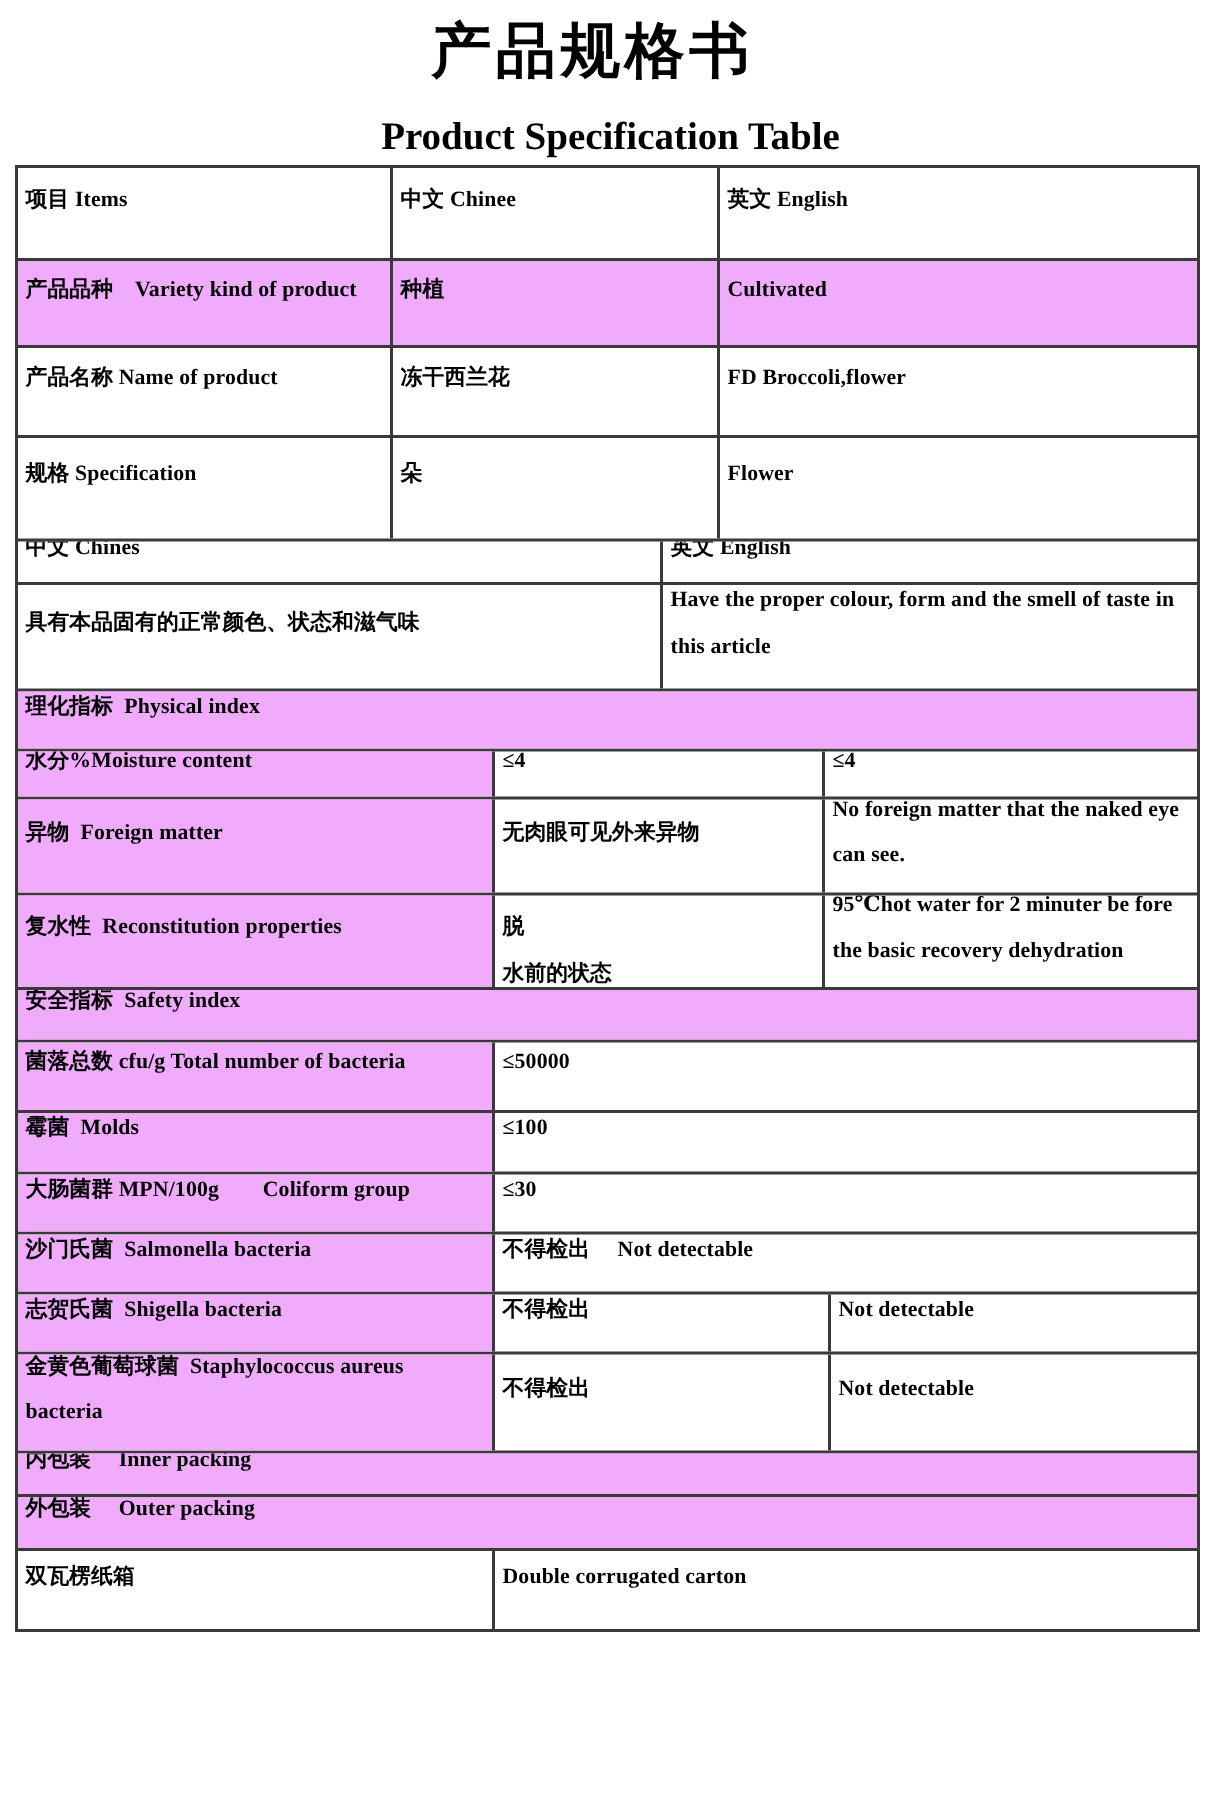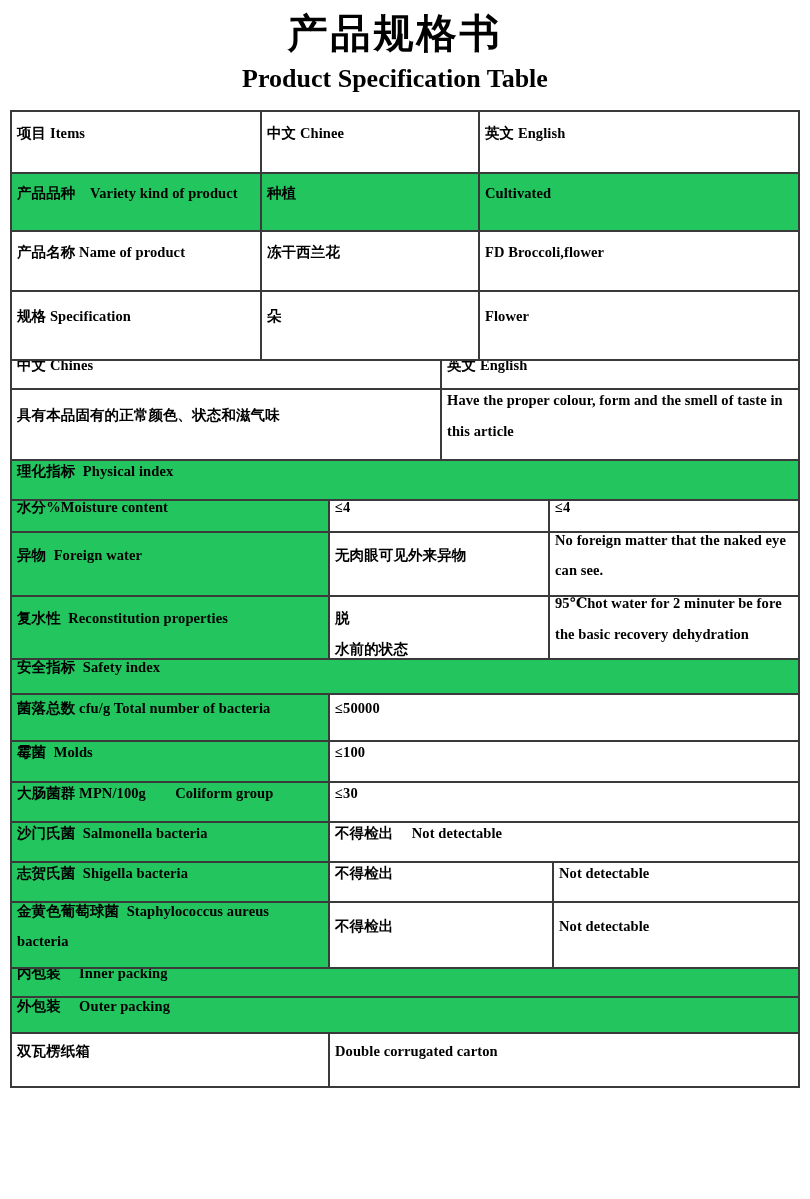--- a/index.html
+++ b/index.html
@@ -14,21 +14,21 @@
   .title-cn {
     position:absolute; left:0; top:6px; width:790px;
     text-align:center;
     font-size:40px; font-weight:bold; letter-spacing:3px;
     margin:0;
   }
   .title-en {
     position:absolute; left:0; top:64px; width:790px;
     text-align:center;
     font-size:26px; font-weight:bold;
-    margin:0;
+    margin:12px;
   }
   .tbl {
     position:absolute; left:10px; top:110px;
     width:790px;
     box-sizing:border-box;
     border:2px solid #3a3a3a;
     background:#ffffff;
   }
   .row {
     display:grid;
@@ -50,21 +50,21 @@
     overflow:hidden;
   }
   .cell + .cell { border-left:2px solid #3a3a3a;align-items:center; }
   .cell span {
     white-space:pre-wrap;
     font-weight:bold;
     font-size:14.5px;
     line-height:2.1;
     letter-spacing:0.1px;
   }
-  .shade { background:#22c55e; }
+  .shade { background:#f0abfc; }
 </style>
 </head>
 <body>
 
 <div id="page">
 
   <h1 class="title-cn">产品规格书</h1>
   <h2 class="title-en">Product Specification Table</h2>
 
   <div class="tbl">
@@ -150,21 +150,21 @@
       <div class="cell">
           <span>≤4</span>
         </div>
       <div class="cell">
           <span>≤4</span>
         </div>
     </div>
 
     <div class="row cc" style="height:64px">
       <div class="cell shade">
-          <span>异物  Foreign water</span>
+          <span>异物  Foreign matter</span>
         </div>
       <div class="cell">
           <span>无肉眼可见外来异物</span>
         </div>
       <div class="cell">
           <span>No foreign matter that the naked eye
 can see.</span>
         </div>
     </div>
 

